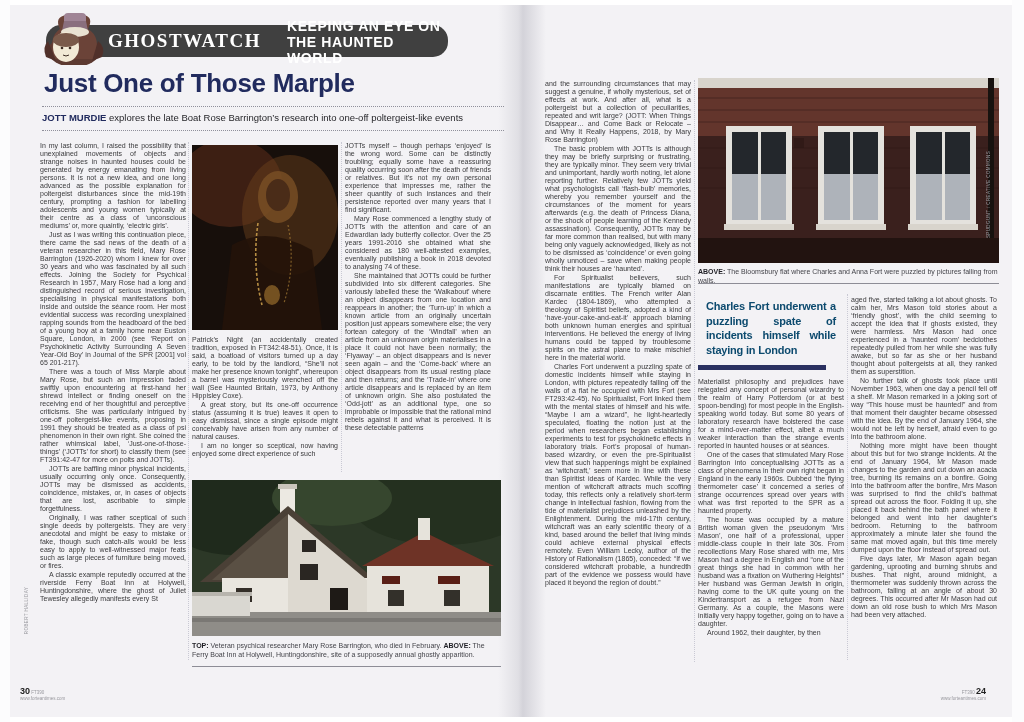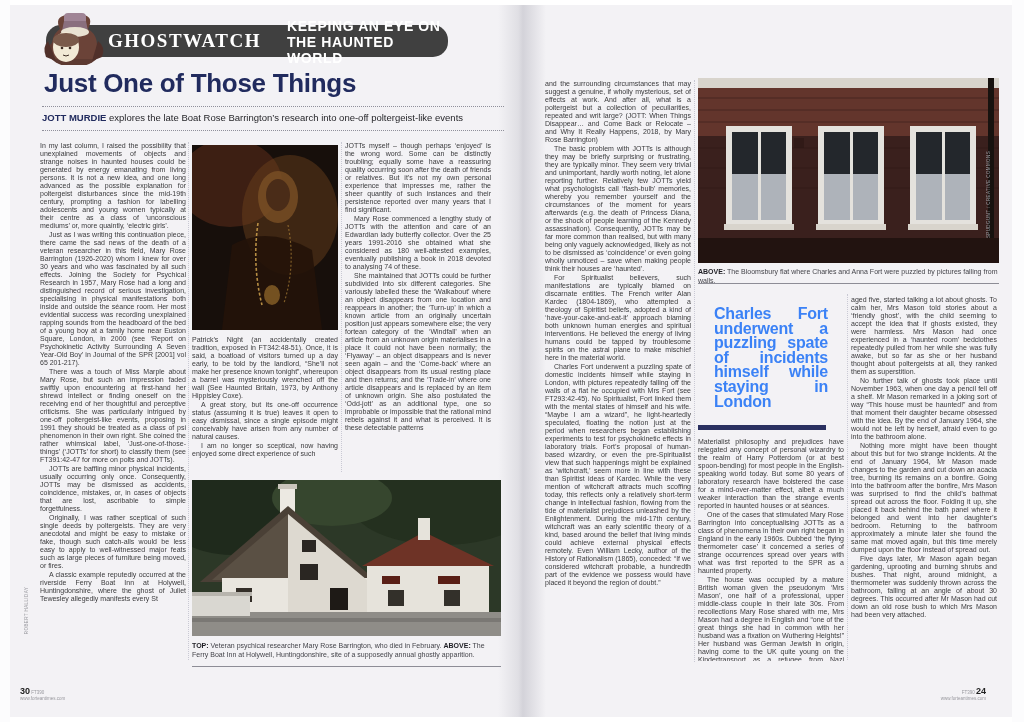--- a/index.html
+++ b/index.html
@@ -31,21 +31,21 @@
 
   .colsep{position:absolute;width:0;border-left:1px dotted #c9c9d4;}
 
   .photo{position:absolute;overflow:hidden;background:#111;}
   .photo svg{display:block;}
 
   .caption{position:absolute;font-size:7px;line-height:8.5px;color:#44444a;text-align:left;}
   .caption b{color:#1e1e24;}
   .caprule{position:absolute;border-top:1px solid #8d8d96;height:0;}
 
-  .pullquote-h{margin:16px;font-size:16px;line-height:14.6px;font-weight:bold;color:#3b82f6;letter-spacing:-.2px;}
+  .pullquote-h{margin:8px;font-size:11px;line-height:14.6px;font-weight:bold;color:#0c4a6e;letter-spacing:-.2px;}
   .pullbar{width:128px;height:5px;background:#2a3060;margin:7px 0 8px 0;}
 
   .footer{position:absolute;font-size:4.5px;color:#98989e;line-height:6px;}
   .footer .pn{font-size:9px;font-weight:bold;color:#222;}
   .footer-right{text-align:right;}
 
   .credit{position:absolute;font-size:4.5px;color:#9a9aa0;letter-spacing:.4px;text-align:center;
           transform:rotate(-90deg);}
 </style>
 </head>
@@ -70,21 +70,21 @@
     <ellipse cx="30" cy="40" rx="13" ry="15" fill="#f2ead6"></ellipse>
     <ellipse cx="30" cy="33" rx="13" ry="7" fill="#7a5a4a"></ellipse>
     <circle cx="26" cy="41" r="1.3" fill="#3a2a22"></circle>
     <circle cx="34" cy="41" r="1.3" fill="#3a2a22"></circle>
     <path d="M27 48 Q30 50 33 48" stroke="#3a2a22" stroke-width="1" fill="none"></path>
     <path d="M12 34 Q6 40 10 50 L20 54" fill="#50302a"></path>
     <path d="M62 34 Q70 40 66 50 L56 54" fill="#50302a"></path>
   </svg>
 </div>
 
-<div class="title">Just One of Those Things</div>
+<div class="title">Just One of Those Marple</div>
 <div class="dotrule" style="left:42px;top:106px;width:462px;"></div>
 <div class="byline">
   <b>JOTT MURDIE</b><span> explores the late Boat Rose Barrington’s research into one-off poltergeist-like events</span>
 </div>
 <div class="dotrule" style="left:42px;top:130px;width:462px;"></div>
 
 <div class="colsep" style="left:188px;top:142px;height:518px;"></div>
 <div class="colsep" style="left:341px;top:142px;height:330px;"></div>
 <div class="colsep" style="left:694px;top:80px;height:582px;"></div>
 <div class="colsep" style="left:847px;top:294px;height:366px;"></div>

